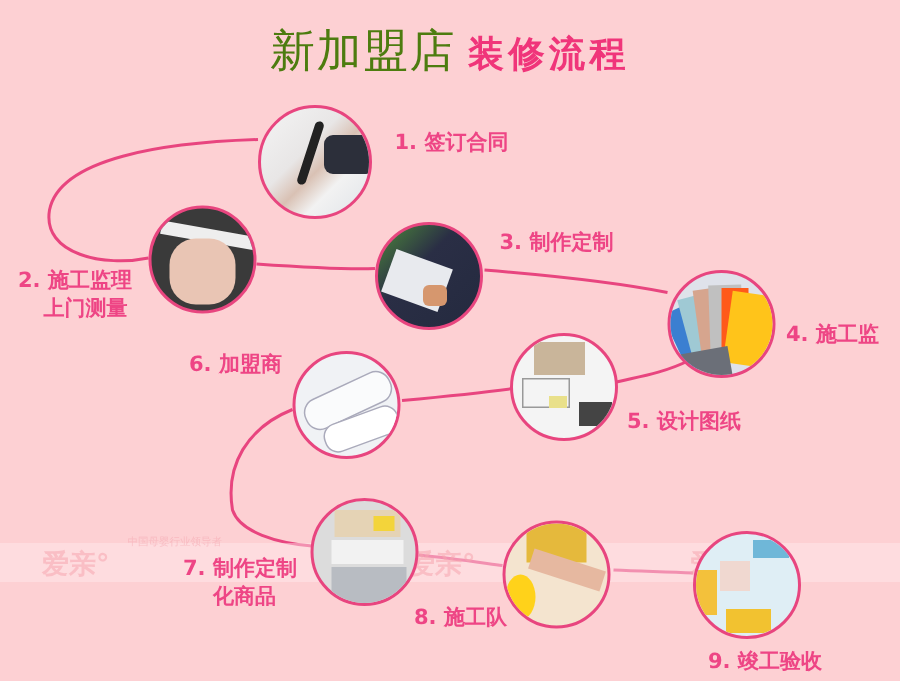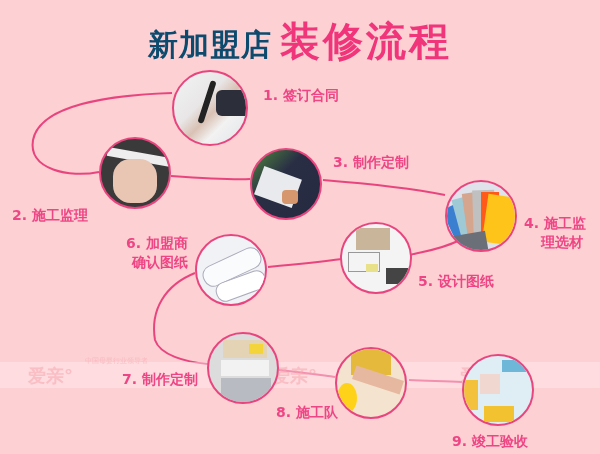--- a/index.html
+++ b/index.html
@@ -6,22 +6,22 @@
   body {
     width:600px; height:454px; overflow:hidden;
     background:#fdd0d3;
     font-family:"DejaVu Sans", "Liberation Sans", sans-serif;
     position:relative;
   }
   .title {
     position:absolute; left:0; top:14px; width:600px; text-align:center;
     white-space:nowrap;
   }
-  .title .light { font-size:30px; color:#0c4a6e; font-weight:bold; letter-spacing:1px; }
-  .title .bold { font-size:40px; color:#f0357a; font-weight:bold; letter-spacing:3px; margin-left:8px; }
+  .title .light { font-size:30px; color:#4d7c0f; font-weight:normal; letter-spacing:1px; }
+  .title .bold { font-size:24px; color:#f0357a; font-weight:bold; letter-spacing:3px; margin-left:8px; }
   svg.path { position:absolute; left:0; top:0; }
   .circle {
     position:absolute; border-radius:50%;
     border:2px solid #e8457f; box-sizing:border-box; overflow:hidden;
     background:#fff;
   }
   .label {
     position:absolute; color:#ee4585; font-size:14px; font-weight:bold;
     line-height:19px; white-space:nowrap;
   }
@@ -69,22 +69,23 @@
   <div style="position:absolute;left:42px;top:18px;width:34px;height:26px;background:#2c2f3a;border-radius:6px;"></div>
 </div>
 <div class="label" style="left:263px;top:86px;text-align:right;">
   <span>1.</span> <span>签订合同</span>
 </div>
 
 <div class="circle" style="left:99px;top:137px;width:72px;height:72px;background:#3a3a3a;">
   <div style="position:absolute;left:6px;top:14px;width:70px;height:9px;background:#eee;transform:rotate(10deg);"></div>
   <div style="position:absolute;left:12px;top:20px;width:44px;height:44px;background:#e9c5b4;border-radius:40%;"></div>
 </div>
-<div class="label" style="left:12px;top:178px;margin-top:28px;">
+<div class="label" style="left:12px;top:178px;">
   <span>2.</span> <span>施工监理</span>
+  <span class="indent" style="padding-left:17px;">上门测量</span>
 </div>
 
 <div class="circle" style="left:250px;top:148px;width:72px;height:72px;background:linear-gradient(135deg,#4d8a3a 0%,#2a2e45 40%,#242a3f 100%);">
   <div style="position:absolute;left:6px;top:22px;width:40px;height:30px;background:#e8eaee;transform:rotate(20deg);"></div>
   <div style="position:absolute;left:30px;top:40px;width:16px;height:14px;background:#d6976e;border-radius:4px;"></div>
 </div>
 <div class="label" style="left:333px;top:153px;">
   <span>3.</span> <span>制作定制</span>
 </div>
 
@@ -92,68 +93,67 @@
   <div style="position:absolute;left:2px;top:20px;width:30px;height:42px;background:#3b7fd1;transform:rotate(-25deg);"></div>
   <div style="position:absolute;left:10px;top:14px;width:26px;height:46px;background:#9fc9d4;transform:rotate(-15deg);"></div>
   <div style="position:absolute;left:18px;top:10px;width:24px;height:48px;background:#d6a58e;transform:rotate(-8deg);"></div>
   <div style="position:absolute;left:26px;top:8px;width:22px;height:50px;background:#c0c0c0;transform:rotate(-2deg);"></div>
   <div style="position:absolute;left:34px;top:10px;width:18px;height:48px;background:#ff5a1a;"></div>
   <div style="position:absolute;left:38px;top:14px;width:34px;height:48px;background:#ffc41a;transform:rotate(8deg);"></div>
   <div style="position:absolute;left:0;top:52px;width:40px;height:20px;background:#6b6f78;transform:rotate(-10deg);"></div>
 </div>
 <div class="label" style="left:524px;top:214px;">
   <span>4.</span> <span>施工监</span>
-  <span class="indent" style="padding-left:17px;">理选材</span>
 </div>
 
 <div class="circle" style="left:340px;top:222px;width:72px;height:72px;background:#f4f4f4;">
   <div style="position:absolute;left:14px;top:4px;width:34px;height:22px;background:#c9b59a;"></div>
   <div style="position:absolute;left:6px;top:28px;width:30px;height:18px;border:1px solid #999;"></div>
   <div style="position:absolute;left:24px;top:40px;width:12px;height:8px;background:#e9e08a;"></div>
   <div style="position:absolute;left:44px;top:44px;width:22px;height:16px;background:#444;"></div>
 </div>
 <div class="label" style="left:418px;top:272px;">
   <span>5.</span> <span>设计图纸</span>
 </div>
 
 <div class="circle" style="left:195px;top:234px;width:72px;height:72px;background:#f0f2f5;">
   <div style="position:absolute;left:4px;top:20px;width:60px;height:20px;background:#fafbfc;border:1px solid #aab;border-radius:10px;transform:rotate(-25deg);"></div>
   <div style="position:absolute;left:18px;top:40px;width:50px;height:18px;background:#fff;border:1px solid #aab;border-radius:9px;transform:rotate(-20deg);"></div>
 </div>
 <div class="label" style="left:126px;top:234px;text-align:right;">
   <span>6.</span> <span>加盟商</span>
-  <span class="indent" style="padding-left:0px;">确认图纸</span>
 </div>
 
 <div class="watermark"></div>
 <div class="wm-text" style="left:28px;">爱亲°</div>
 <div class="wm-sub" style="left:85px;">中国母婴行业领导者</div>
 <div class="wm-text" style="left:272px;">爱亲°</div>
 <div class="wm-text" style="left:460px;">爱亲°</div>
 
 <div class="circle" style="left:207px;top:332px;width:72px;height:72px;background:#dcdcdc;">
   <div style="position:absolute;left:14px;top:6px;width:44px;height:18px;background:#e5d3b5;"></div>
   <div style="position:absolute;left:40px;top:10px;width:14px;height:10px;background:#f3d43a;"></div>
   <div style="position:absolute;left:12px;top:26px;width:48px;height:16px;background:#f2f2f2;"></div>
   <div style="position:absolute;left:12px;top:44px;width:50px;height:24px;background:#b8bcc2;"></div>
 </div>
 <div class="label" style="left:122px;top:370px;">
   <span>7.</span> <span>制作定制</span>
+  <span class="indent" style="padding-left:20px;">化商品</span>
 </div>
 
 <div class="circle" style="left:335px;top:347px;width:72px;height:72px;background:#f4e4cf;">
   <div style="position:absolute;left:14px;top:0;width:40px;height:26px;background:#e5b93c;"></div>
   <div style="position:absolute;left:16px;top:24px;width:50px;height:14px;background:#e6b8a0;transform:rotate(18deg);"></div>
   <div style="position:absolute;left:0;top:34px;width:20px;height:30px;background:#ffd21a;border-radius:50%;"></div>
 </div>
 <div class="label" style="left:276px;top:403px;">
   <span>8.</span> <span>施工队</span>
 </div>
 
 <div class="circle" style="left:462px;top:354px;width:72px;height:72px;background:#dfeef5;">
   <div style="position:absolute;left:0;top:24px;width:14px;height:30px;background:#f3c13b;"></div>
   <div style="position:absolute;left:16px;top:18px;width:20px;height:20px;background:#f0d8d0;"></div>
   <div style="position:absolute;left:20px;top:50px;width:30px;height:16px;background:#f2c230;"></div>
   <div style="position:absolute;left:38px;top:4px;width:24px;height:12px;background:#6fb7d8;"></div>
 </div>
-<div class="label" style="left:452px;top:432px;">
+<div class="label" style="left:472px;top:432px;">
   <span>9.</span> <span>竣工验收</span>
 </div>
 
 </body></html>

